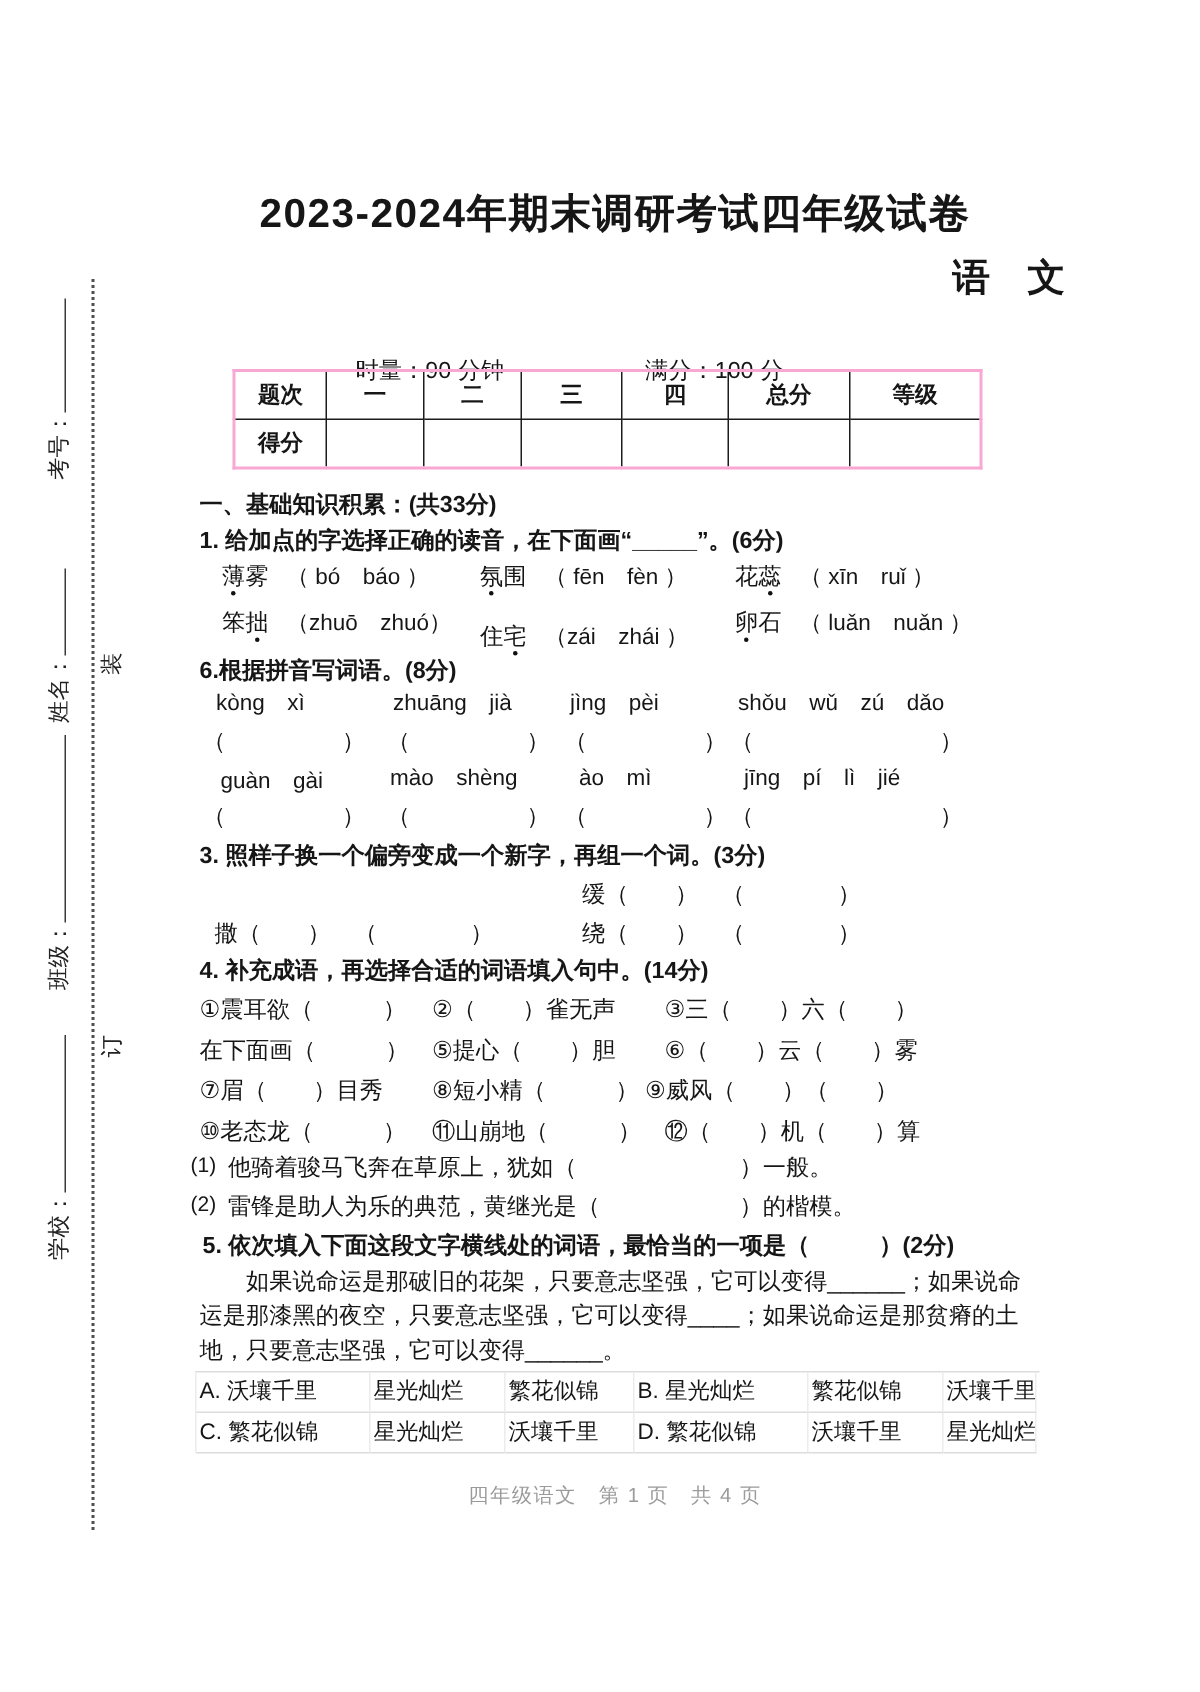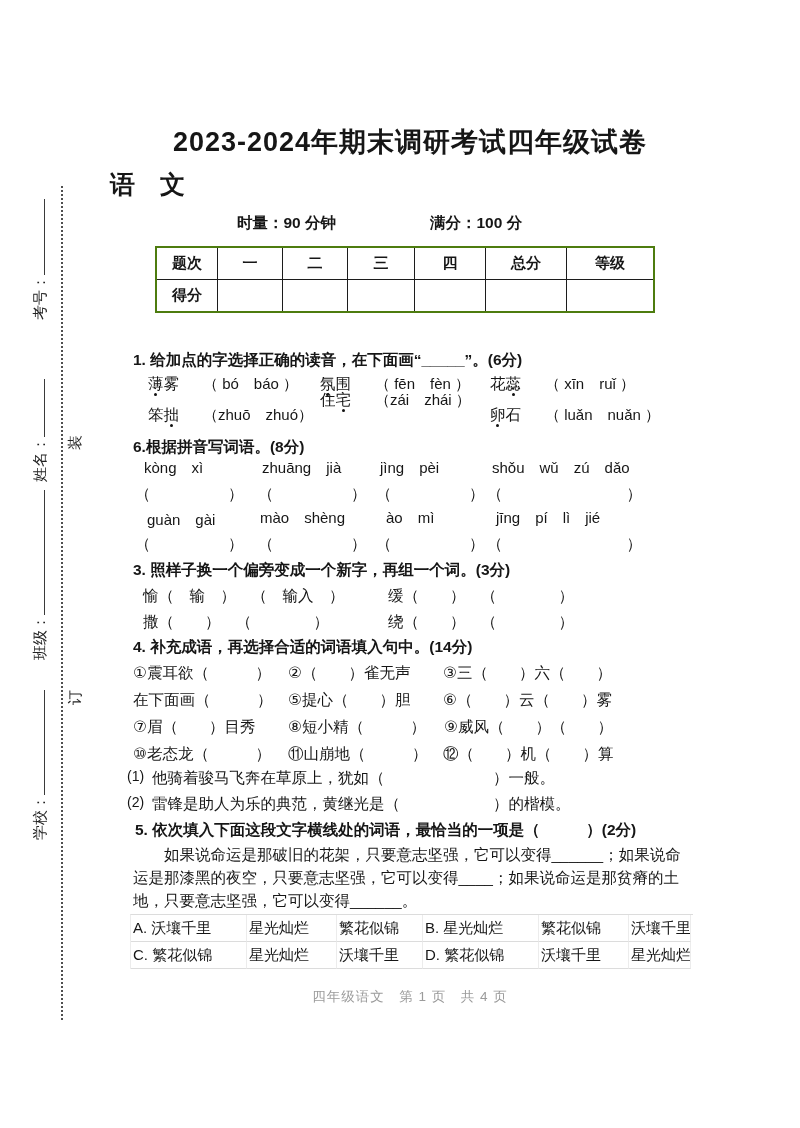--- a/index.html
+++ b/index.html
@@ -2,33 +2,33 @@
 <html><head>
 <meta charset="utf-8">
 <style>
   html,body{margin:0;padding:0;background:#fff;}
   .page{position:relative;width:800px;height:1128px;background:#ffffff;overflow:hidden;
         font-family:"Liberation Sans","DejaVu Sans",sans-serif;color:#161616;}
   .abs{position:absolute;}
   .pre{white-space:pre;}
   
   .title{left:110px;top:124px;width:600px;text-align:center;font-size:27px;font-weight:700;letter-spacing:1px;}
-  .subject{left:110px;top:168px;width:600px;text-align:left;font-size:25px;font-weight:700;}
-  .meta{font-size:15.5px;font-weight:700;}
+  .subject{left:110px;top:168px;width:600px;text-align:right;font-size:25px;font-weight:700;}
+  .meta{font-size:15.5px;font-weight:400;margin-top:24px;}
   
   table.score{position:absolute;left:155px;top:246px;border-collapse:collapse;table-layout:fixed;}
   table.score td{border:1.5px solid #1c1c1c;text-align:center;font-size:15px;font-weight:700;
                  height:31px;padding:0;}
-  table.score{border:2px solid #4d7c0f;}
+  table.score{border:2px solid #f9a8d4;}
   
   .stem{font-size:15.5px;font-weight:700;white-space:pre;}
   .body-t{font-size:15.5px;white-space:pre;}
   .pinyin{font-size:15px;white-space:pre;}
   .q1i{font-size:15.5px;white-space:nowrap;}
-  .q1i .pinyin{margin-left:24px;text-align:center;}
+  .q1i .pinyin{margin-left:12px;text-align:center;}
   .dotchar{position:relative;}
   .dotchar::after{content:"";position:absolute;left:50%;margin-left:-1.5px;bottom:-4px;
                   width:3px;height:3px;border-radius:50%;background:#111;}
   .para{font-size:15.5px;line-height:23px;text-indent:31px;}
   
   .opts{left:130px;top:914px;width:562px;display:grid;grid-template-columns:116px 90px 86px 116px 90px 62px;
         border-top:1px solid #dcdcdc;border-left:1px solid #ececec;}
   .opt{height:26px;line-height:26px;font-size:15px;white-space:nowrap;overflow:hidden;
        border-bottom:1px solid #dcdcdc;border-right:1px solid #ececec;padding-left:2px;}
   
@@ -84,27 +84,28 @@
       <td></td>
       <td></td>
       <td></td>
       <td></td>
       <td></td>
       <td></td>
     </tr>
   </tbody>
     </table>
 
+  <div class="abs stem" style="left:133px;top:326px">一、基础知识积累：(共33分)</div>
 
   <div class="abs stem" style="left:133px;top:350px">1. 给加点的字选择正确的读音，在下面画“_____”。(6分)</div>
   <div class="abs q1i" style="left:148px;top:374px"><span></span><span class="dotchar">薄</span><span>雾</span><span class="pinyin pre">（ bó　báo ）</span></div>
   <div class="abs q1i" style="left:320px;top:374px"><span></span><span class="dotchar">氛</span><span>围</span><span class="pinyin pre">（ fēn　fèn ）</span></div>
   <div class="abs q1i" style="left:490px;top:374px"><span>花</span><span class="dotchar">蕊</span><span></span><span class="pinyin pre">（ xīn　ruǐ ）</span></div>
   <div class="abs q1i" style="left:148px;top:405px"><span>笨</span><span class="dotchar">拙</span><span></span><span class="pinyin pre">（zhuō　zhuó）</span></div>
-  <div class="abs q1i" style="left:320px;top:390px"><span>住</span><span class="dotchar">宅</span><span></span><span class="pinyin pre">（zái　zhái ）</span></div>
+  <div class="abs q1i" style="left:320px;top:414px"><span>住</span><span class="dotchar">宅</span><span></span><span class="pinyin pre">（zái　zhái ）</span></div>
   <div class="abs q1i" style="left:490px;top:405px"><span></span><span class="dotchar">卵</span><span>石</span><span class="pinyin pre">（ luǎn　nuǎn ）</span></div>
 
   <div class="abs stem" style="left:133px;top:437px">6.根据拼音写词语。(8分)</div>
   <div class="abs pinyin" style="left:144px;top:459px">kòng　xì</div>
   <div class="abs pinyin" style="left:262px;top:459px">zhuāng　jià</div>
   <div class="abs pinyin" style="left:380px;top:459px">jìng　pèi</div>
   <div class="abs pinyin" style="left:492px;top:459px">shǒu　wǔ　zú　dǎo</div>
   <div class="abs body-t" style="left:135px;top:484px">（　　　　　）</div>
   <div class="abs body-t" style="left:258px;top:484px">（　　　　　）</div>
   <div class="abs body-t" style="left:376px;top:484px">（　　　　　）</div>
@@ -112,35 +113,34 @@
   <div class="abs pinyin" style="left:147px;top:511px">guàn　gài</div>
   <div class="abs pinyin" style="left:260px;top:509px">mào　shèng</div>
   <div class="abs pinyin" style="left:386px;top:509px">ào　mì</div>
   <div class="abs pinyin" style="left:496px;top:509px">jīng　pí　lì　jié</div>
   <div class="abs body-t" style="left:135px;top:534px">（　　　　　）</div>
   <div class="abs body-t" style="left:258px;top:534px">（　　　　　）</div>
   <div class="abs body-t" style="left:376px;top:534px">（　　　　　）</div>
   <div class="abs body-t" style="left:487px;top:534px">（　　　　　　　　）</div>
 
   <div class="abs stem" style="left:133px;top:560px">3. 照样子换一个偏旁变成一个新字，再组一个词。(3分)</div>
-  <div class="abs body-t" style="left:143px;top:586px">愉（　输　）　（　输入　）</div>
   <div class="abs body-t" style="left:388px;top:586px">缓（　　）　（　　　　）</div>
   <div class="abs body-t" style="left:143px;top:612px">撒（　　）　（　　　　）</div>
   <div class="abs body-t" style="left:388px;top:612px">绕（　　）　（　　　　）</div>
 
   <div class="abs stem" style="left:133px;top:637px">4. 补充成语，再选择合适的词语填入句中。(14分)</div>
   <div class="abs body-t" style="left:133px;top:663px">①震耳欲（　　　）</div>
   <div class="abs body-t" style="left:288px;top:663px">②（　　）雀无声</div>
   <div class="abs body-t" style="left:443px;top:663px">③三（　　）六（　　）</div>
   <div class="abs body-t" style="left:133px;top:690px">在下面画（　　　）</div>
   <div class="abs body-t" style="left:288px;top:690px">⑤提心（　　）胆</div>
   <div class="abs body-t" style="left:443px;top:690px">⑥（　　）云（　　）雾</div>
   <div class="abs body-t" style="left:133px;top:717px">⑦眉（　　）目秀</div>
   <div class="abs body-t" style="left:288px;top:717px">⑧短小精（　　　）</div>
-  <div class="abs body-t" style="left:444px;top:717px">⑨威风（　　）（　　）</div>
+  <div class="abs body-t" style="left:430px;top:717px">⑨威风（　　）（　　）</div>
   <div class="abs body-t" style="left:133px;top:744px">⑩老态龙（　　　）</div>
   <div class="abs body-t" style="left:288px;top:744px">⑪山崩地（　　　）</div>
   <div class="abs body-t" style="left:443px;top:744px">⑫（　　）机（　　）算</div>
   <div class="abs body-t" style="left:127px;top:768px;font-size:14px">(1)</div>
   <div class="abs body-t" style="left:152px;top:768px">他骑着骏马飞奔在草原上，犹如（　　　　　　　）一般。</div>
   <div class="abs body-t" style="left:127px;top:794px;font-size:14px">(2)</div>
   <div class="abs body-t" style="left:152px;top:794px">雷锋是助人为乐的典范，黄继光是（　　　　　　）的楷模。</div>
 
   <div class="abs stem" style="left:135px;top:820px">5. 依次填入下面这段文字横线处的词语，最恰当的一项是（　　　）(2分)</div>
   <div class="abs para" style="left:133px;top:843px;width:558px">如果说命运是那破旧的花架，只要意志坚强，它可以变得______；如果说命运是那漆黑的夜空，只要意志坚强，它可以变得____；如果说命运是那贫瘠的土地，只要意志坚强，它可以变得______。</div>

